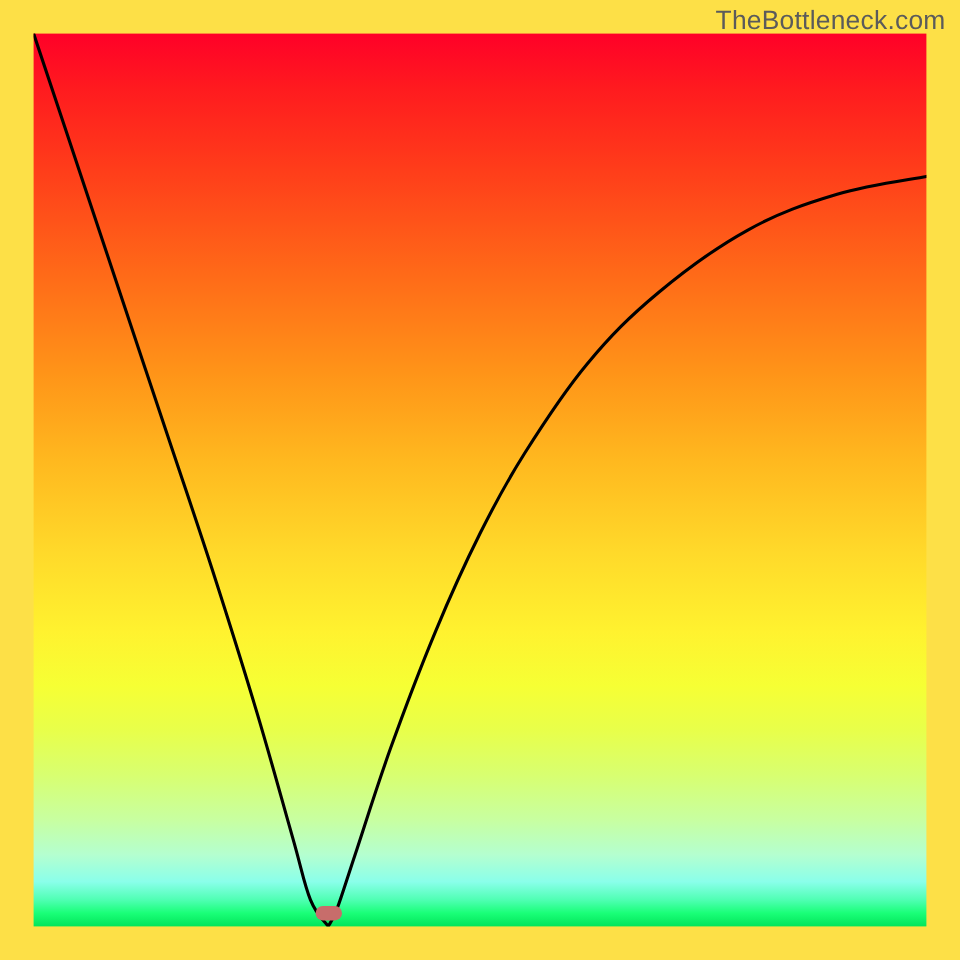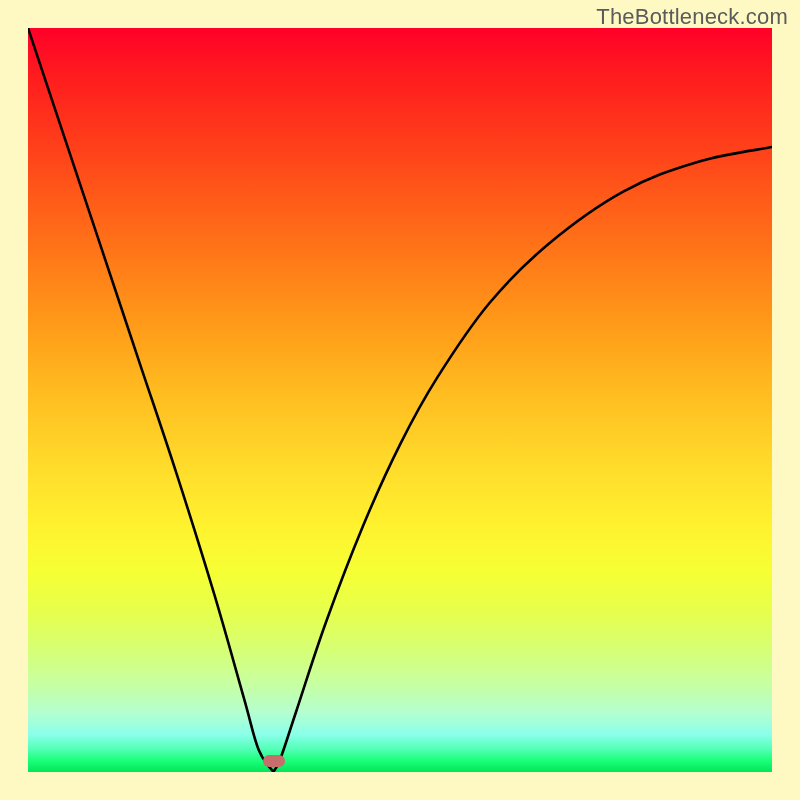--- a/index.html
+++ b/index.html
@@ -8,21 +8,21 @@
     width: 800px;
     height: 800px;
     background: #000000;
     font-family: Arial, Helvetica, sans-serif;
     overflow: hidden;
   }
   .frame {
     position: relative;
     width: 800px;
     height: 800px;
-    background: #fef9c3;
+    background: #fde047;
   }
   .watermark {
     position: absolute;
     top: 4px;
     right: 12px;
     color: #5b5b5b;
     font-size: 22px;
     font-weight: 500;
     letter-spacing: 0.2px;
     z-index: 20;

